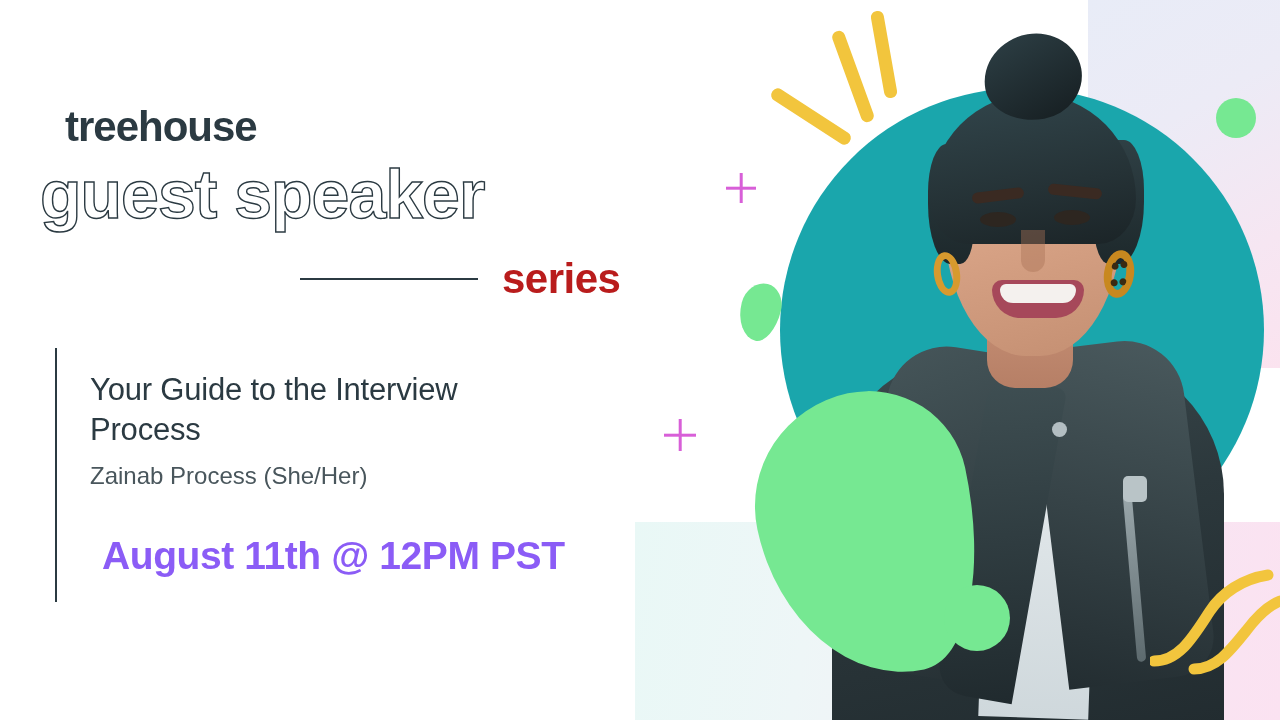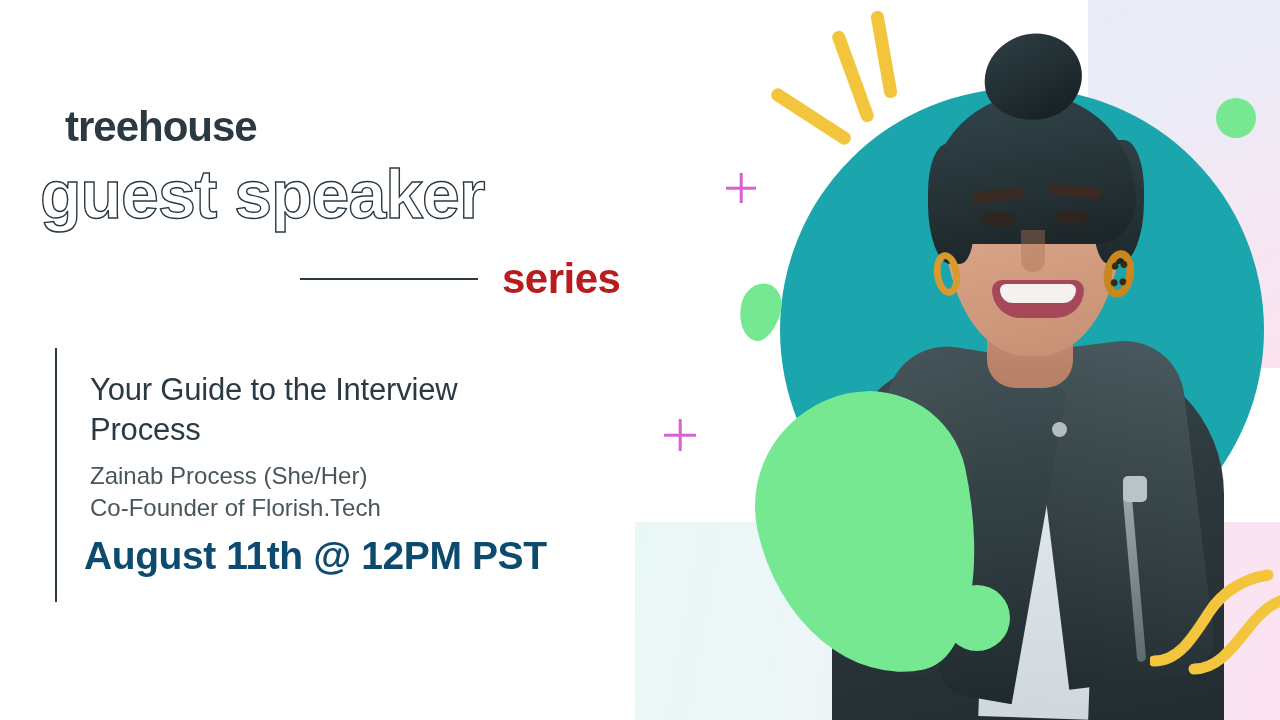--- a/index.html
+++ b/index.html
@@ -223,22 +223,22 @@
   }
   .speaker-name {
     position:absolute; left:90px; top:460px;
     font-size:24px; font-weight:400; color:#49565c; line-height:1.35;
   }
   .speaker-role {
     position:absolute; left:90px; top:492px;
     font-size:24px; font-weight:400; color:#49565c; line-height:1.35;
   }
   .event-date {
-    position:absolute; left:84px; top:534px;
-    font-size:39px; font-weight:700; color:#0c4a6e; letter-spacing:-0.4px;
+    position:absolute; left:102px; top:534px;
+    font-size:39px; font-weight:700; color:#8b5cf6; letter-spacing:-0.4px;
   }
 </style>
 </head>
 <body>
 
 <div class="stage">
 
   <div class="panel-tr"></div>
   <div class="panel-br"></div>
 
@@ -302,16 +302,15 @@
 
   <div class="series-row">
     <span class="series-rule"></span>
     <span class="series-word">series</span>
   </div>
 
   <div class="vline"></div>
 
   <div class="talk-title">Your Guide to the Interview Process</div>
   <div class="speaker-name">Zainab Process (She/Her)</div>
-  <div class="speaker-role">Co-Founder of Florish.Tech</div>
   <div class="event-date">August 11th @ 12PM PST</div>
 
 </div>
 
 </body></html>

